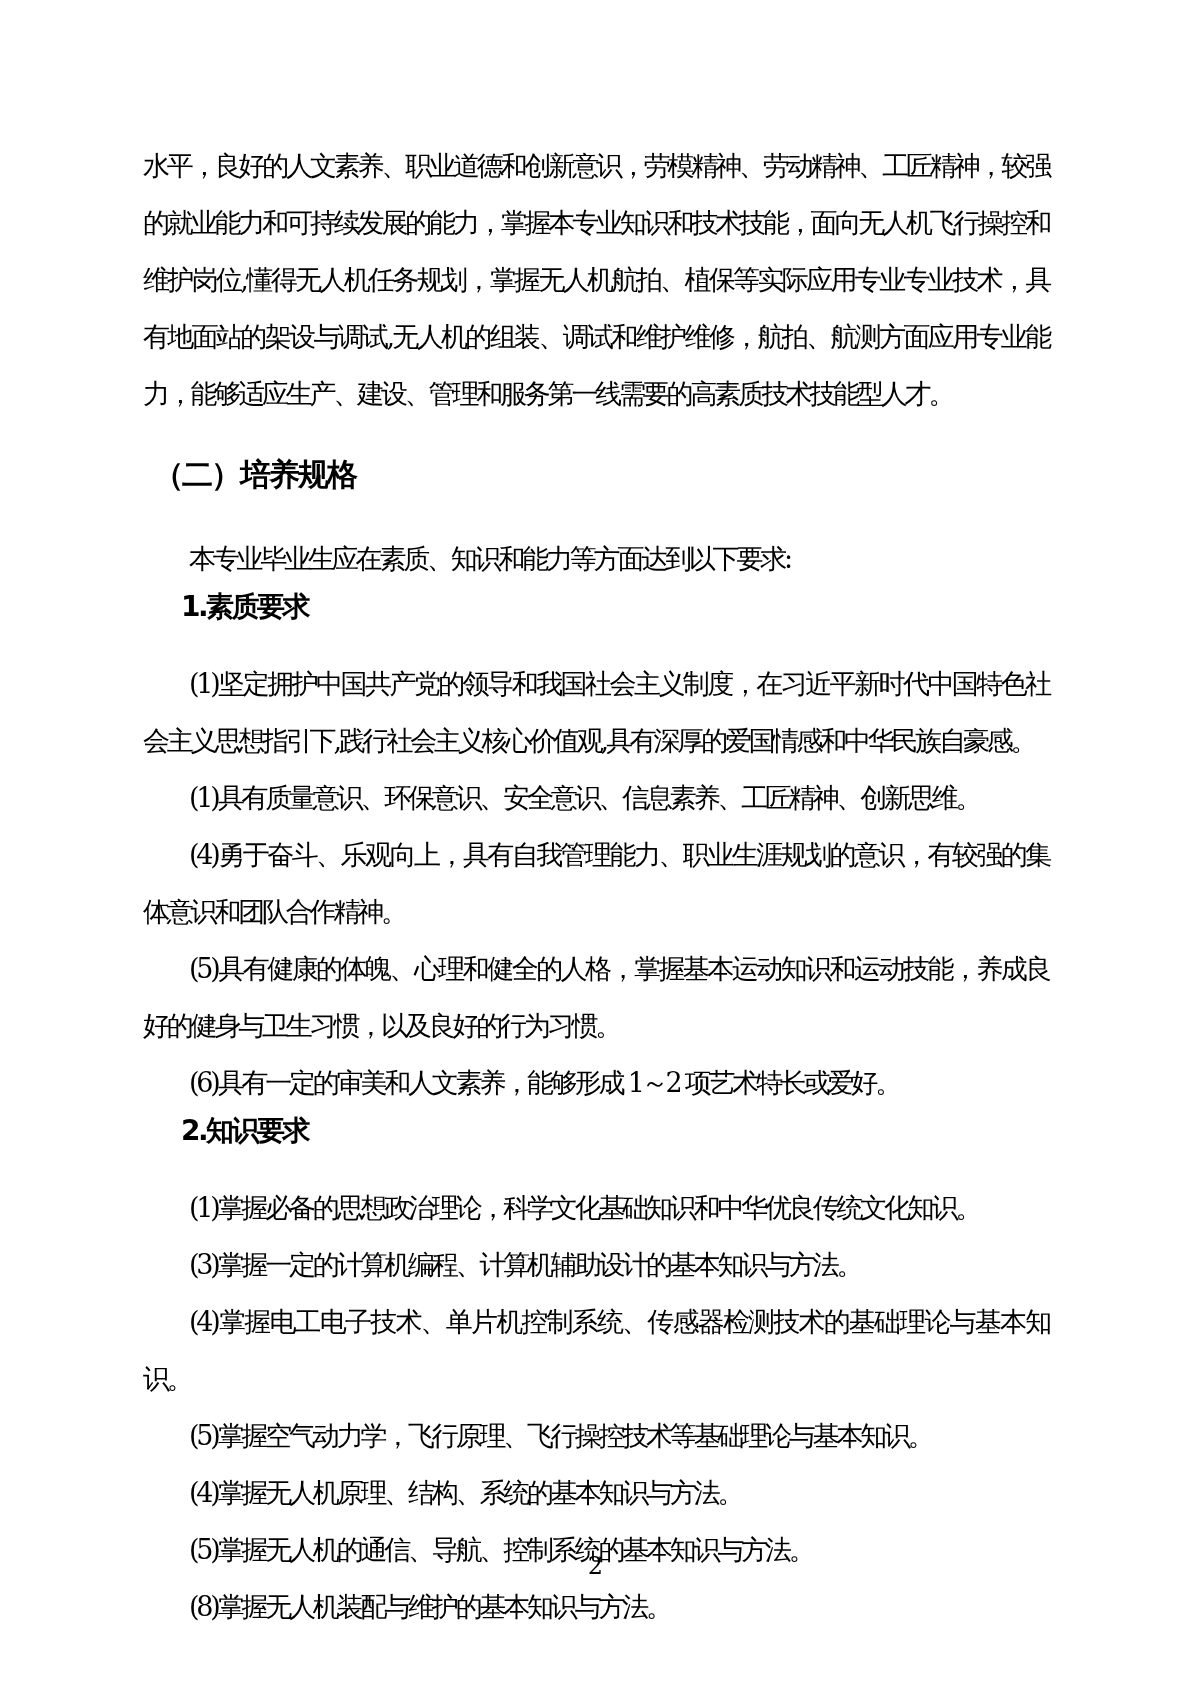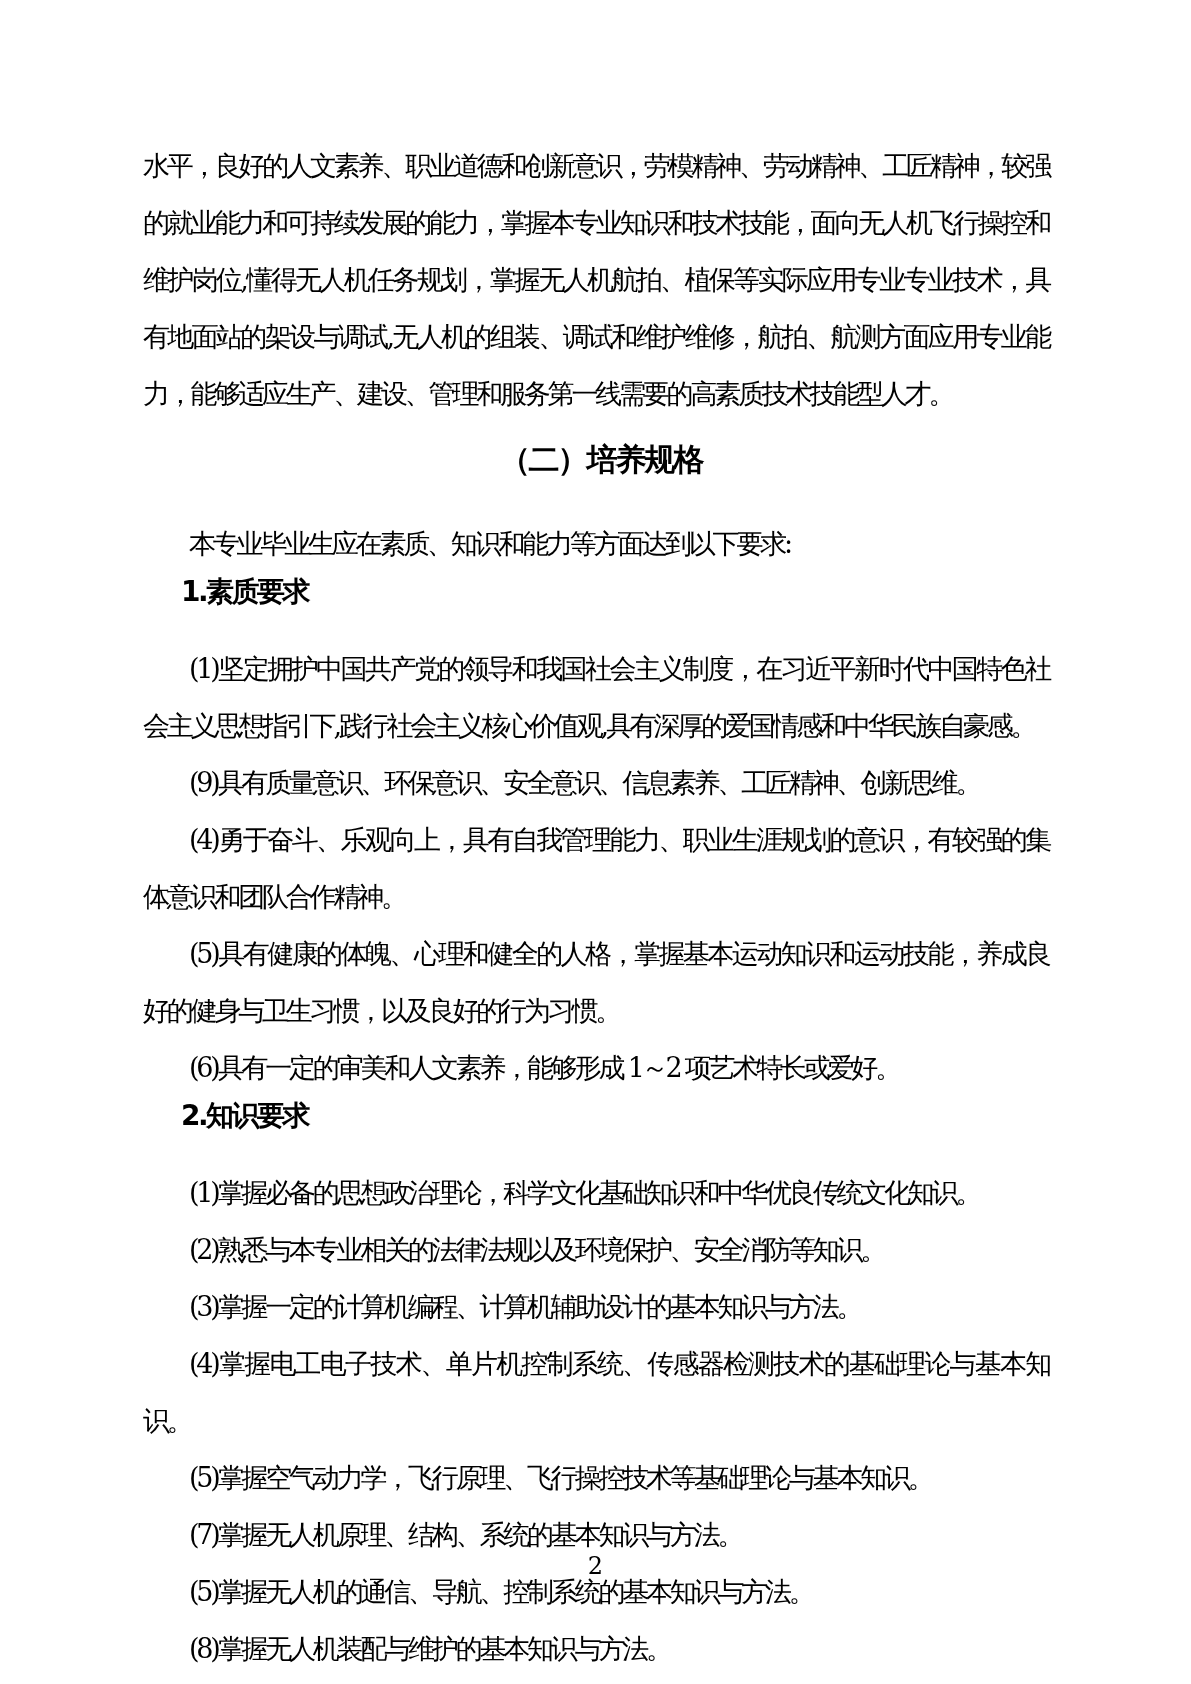--- a/index.html
+++ b/index.html
@@ -25,28 +25,27 @@
     line-height: 57px;
     letter-spacing: -3.2px;
     text-align: justify;
     text-justify: inter-character;
     word-break: normal;
   }
   .body-par.indented {
     text-indent: 46px;
   }
   .section-heading {
-    margin: 17px 0 36px 0;
+    margin: 32px 0 36px 0;
     font-family: "DejaVu Sans", "Liberation Sans", sans-serif;
     font-weight: bold;
     font-size: 31px;
     line-height: 40px;
     letter-spacing: -2px;
     text-indent: 10px;
-    text-align: center;
   }
   .subsection-heading {
     margin: 0 0 28px 0;
     font-family: "DejaVu Sans", "Liberation Sans", sans-serif;
     font-weight: bold;
     font-size: 28px;
     line-height: 40px;
     letter-spacing: -2.5px;
     text-indent: 38px;
   }
@@ -67,31 +66,30 @@
 
   <p class="body-par">水平，良好的人文素养、职业道德和创新意识，劳模精神、劳动精神、工匠精神，较强的就业能力和可持续发展的能力，掌握本专业知识和技术技能，面向无人机飞行操控和维护岗位,懂得无人机任务规划，掌握无人机航拍、植保等实际应用专业专业技术，具有地面站的架设与调试,无人机的组装、调试和维护维修，航拍、航测方面应用专业能力，能够适应生产、建设、管理和服务第一线需要的高素质技术技能型人才。</p>
 
   <h2 class="section-heading">（二）培养规格</h2>
 
   <p class="body-par indented">本专业毕业生应在素质、知识和能力等方面达到以下要求:</p>
 
   <h3 class="subsection-heading">1.素质要求</h3>
 
   <p class="body-par indented">(1)坚定拥护中国共产党的领导和我国社会主义制度，在习近平新时代中国特色社会主义思想指引下,践行社会主义核心价值观,具有深厚的爱国情感和中华民族自豪感。</p>
-  <p class="body-par indented">(9)具有质量意识、环保意识、安全意识、信息素养、工匠精神、创新思维。</p>
+  <p class="body-par indented">(1)具有质量意识、环保意识、安全意识、信息素养、工匠精神、创新思维。</p>
   <p class="body-par indented">(4)勇于奋斗、乐观向上，具有自我管理能力、职业生涯规划的意识，有较强的集体意识和团队合作精神。</p>
   <p class="body-par indented">(5)具有健康的体魄、心理和健全的人格，掌握基本运动知识和运动技能，养成良好的健身与卫生习惯，以及良好的行为习惯。</p>
   <p class="body-par indented">(6)具有一定的审美和人文素养，能够形成 1～2 项艺术特长或爱好。</p>
 
   <h3 class="subsection-heading">2.知识要求</h3>
 
   <p class="body-par indented">(1)掌握必备的思想政治理论，科学文化基础知识和中华优良传统文化知识。</p>
-  <p class="body-par indented">(2)熟悉与本专业相关的法律法规以及环境保护、安全消防等知识。</p>
   <p class="body-par indented">(3)掌握一定的计算机编程、计算机辅助设计的基本知识与方法。</p>
   <p class="body-par indented">(4)掌握电工电子技术、单片机控制系统、传感器检测技术的基础理论与基本知识。</p>
   <p class="body-par indented">(5)掌握空气动力学，飞行原理、飞行操控技术等基础理论与基本知识。</p>
-  <p class="body-par indented">(7)掌握无人机原理、结构、系统的基本知识与方法。</p>
+  <p class="body-par indented">(4)掌握无人机原理、结构、系统的基本知识与方法。</p>
   <p class="body-par indented">(5)掌握无人机的通信、导航、控制系统的基本知识与方法。</p>
   <p class="body-par indented">(8)掌握无人机装配与维护的基本知识与方法。</p>
 
   <div class="page-number">2</div>
 
 </div>
 
 </body></html>

